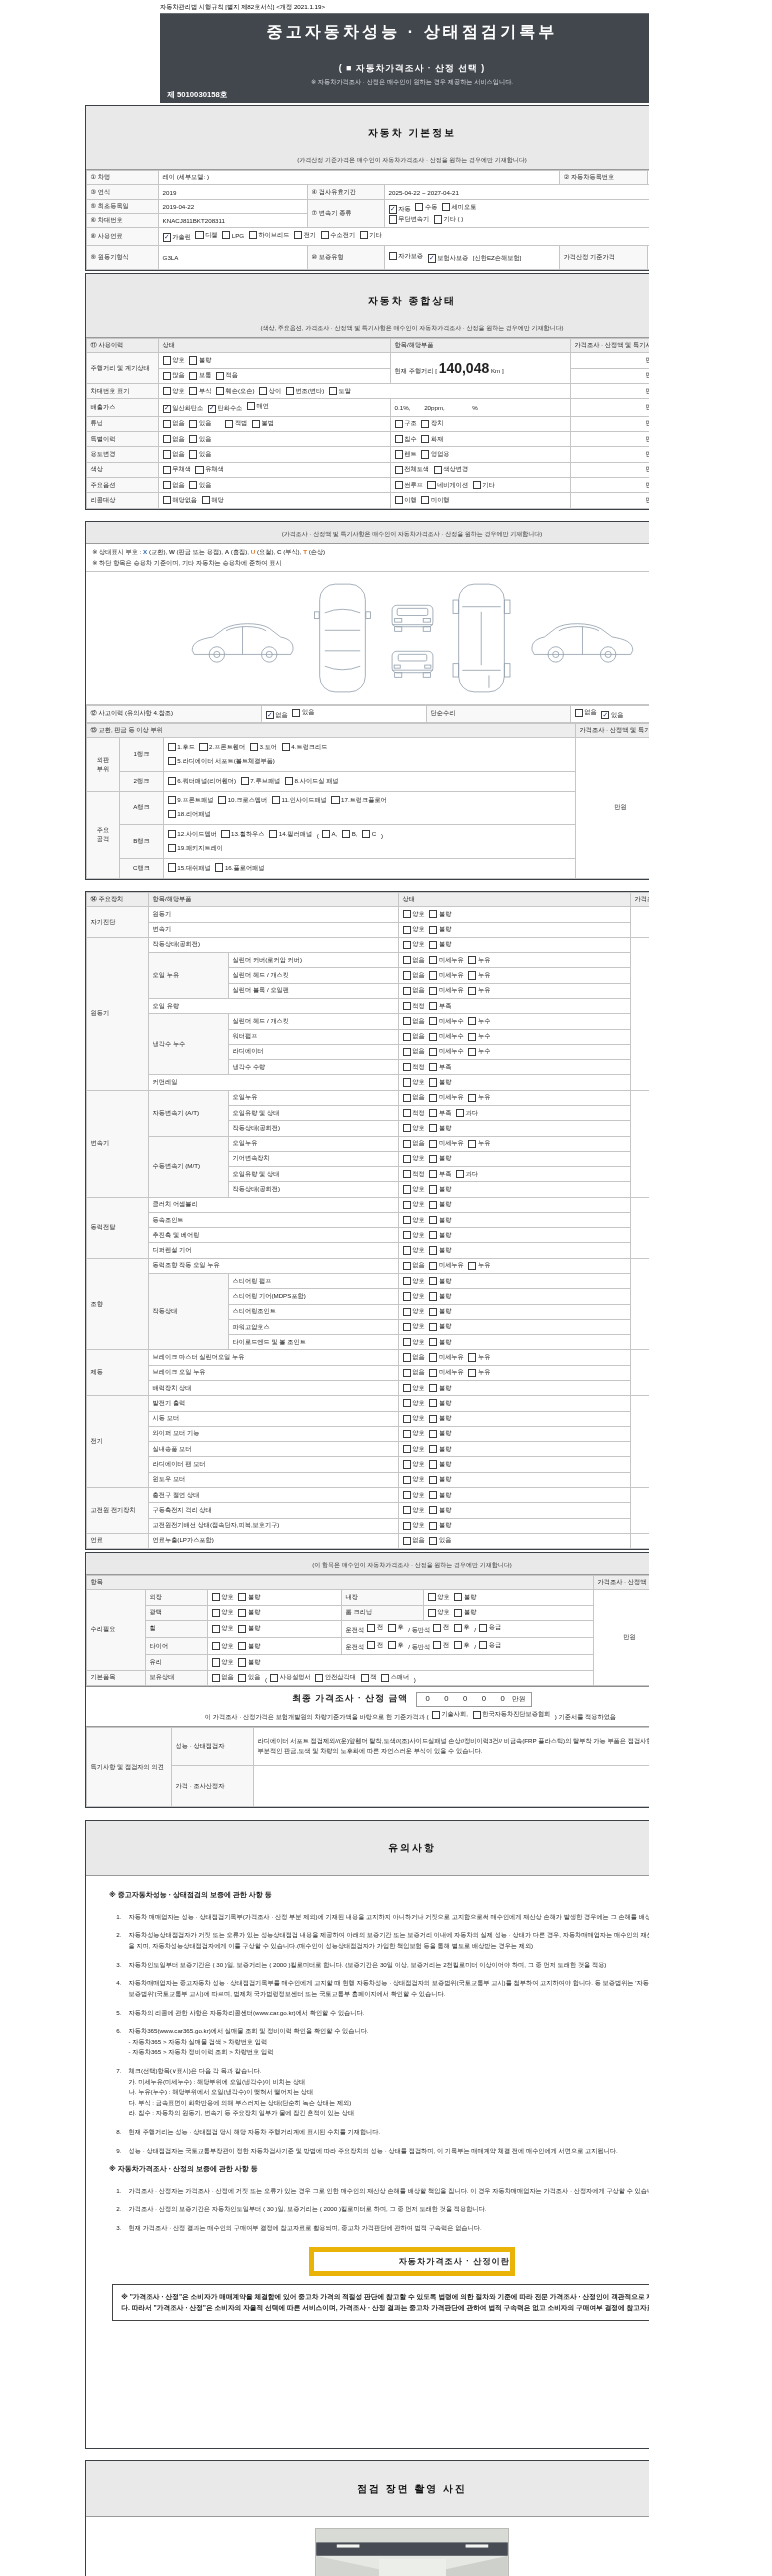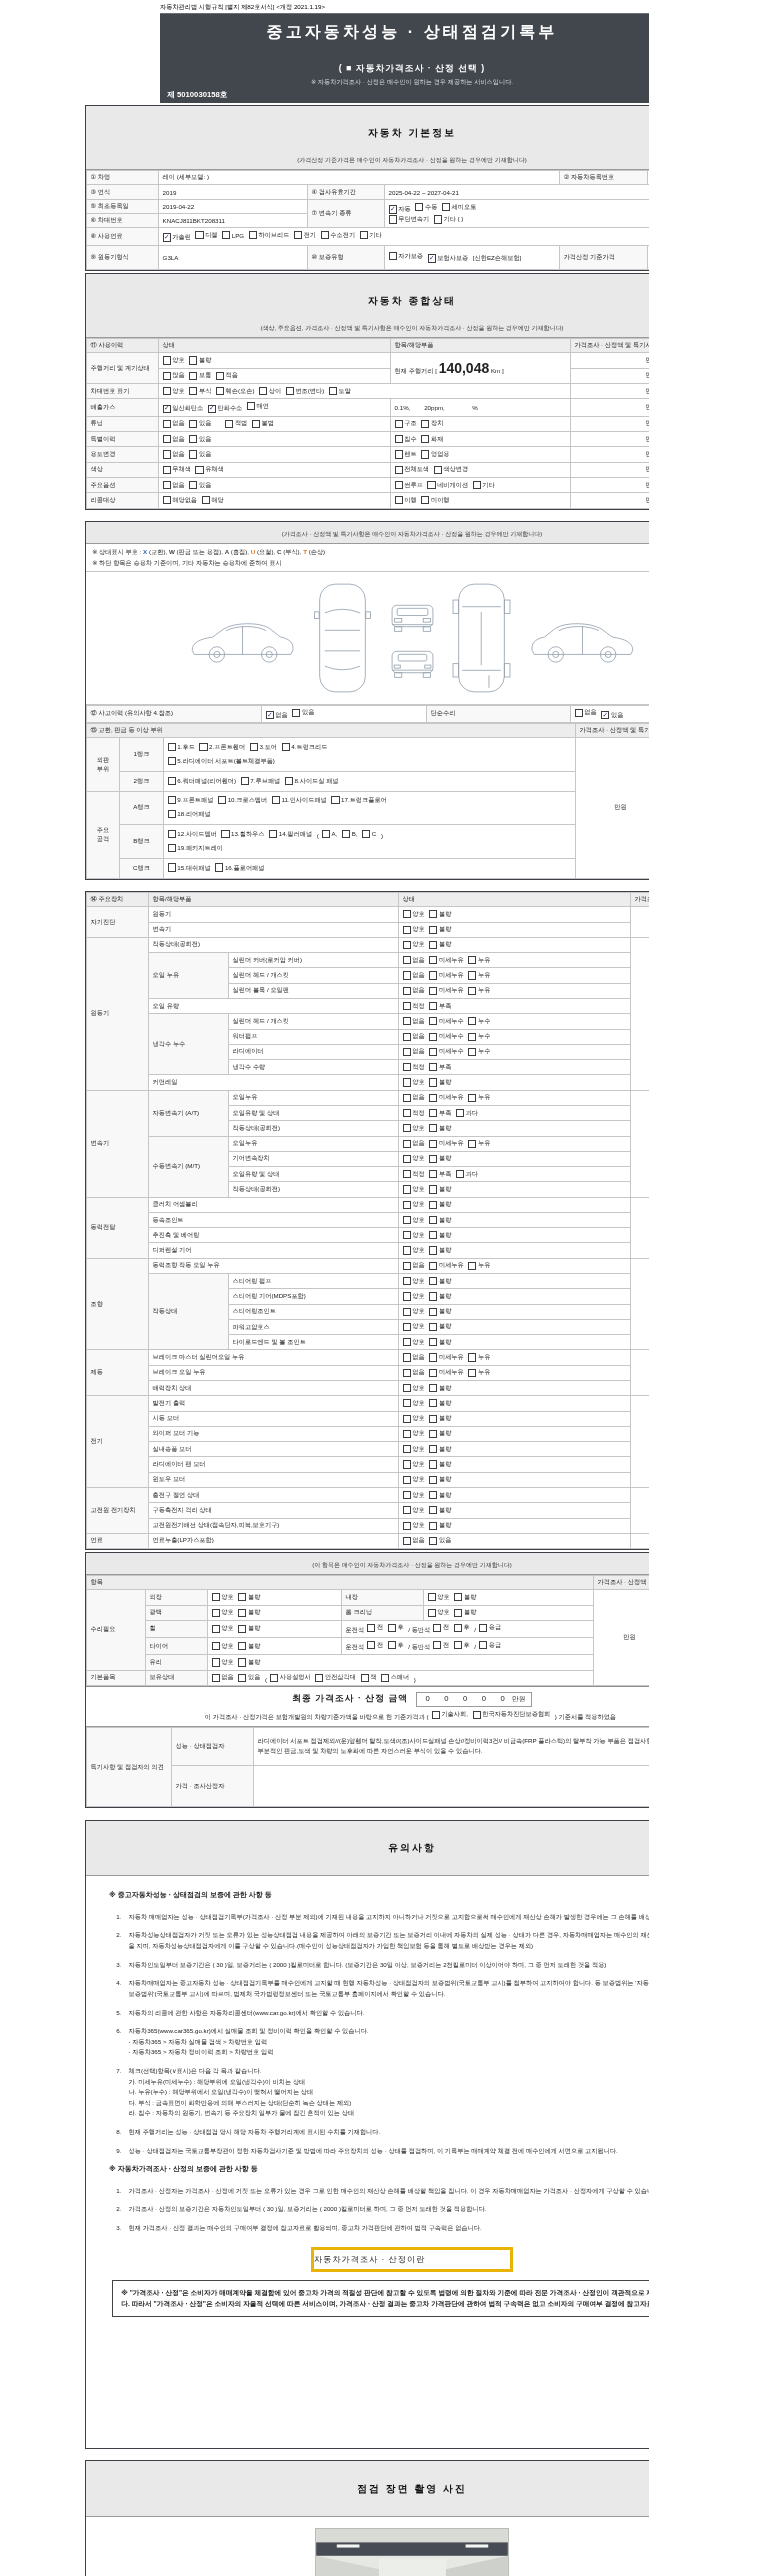--- a/index.html
+++ b/index.html
@@ -39,21 +39,21 @@
   .final-bar{display:flex;align-items:center;justify-content:center;gap:8.2px;padding:4.6px 0 2.1px;border-top:1px solid #8f8f8f;}
   .final-bar .fl{font-size:8.8px;font-weight:bold;letter-spacing:1px;}
   .digits{border:0.5px solid #9a9a9a;padding:1.5px 5.2px 1.5px 8.2px;font-size:7.7px;letter-spacing:6.2px;background:#fff;}
   .digits .unit{letter-spacing:0;margin-left:1px;font-size:6.7px;}
   .final-note{text-align:center;font-size:6px;padding:1px 0 4.1px;border-bottom:0.5px solid #9a9a9a;}
   .rtext{font-size:6.2px;line-height:1.6;}
   .notice-body{padding:10.3px 23px 12.4px;min-height:549px;}
   .nsub{font-weight:bold;font-size:7px;margin:4.1px 0 11.3px;}
   .nitem{display:flex;font-size:6.2px;line-height:1.7;margin:0 0 8.2px 7.2px;}
   .nnum{width:12.4px;flex:none;}
-  .nbox-title{width:196px;margin:13.4px auto 7.2px;border:3px solid #eab308;text-align:left;font-weight:normal;font-size:8.2px;letter-spacing:1px;padding:4.1px 0;}
+  .nbox-title{width:196px;margin:13.4px auto 7.2px;border:5px solid #eab308;text-align:right;font-weight:bold;font-size:8.2px;letter-spacing:1px;padding:4.1px 0;}
   .nbox{border:0.5px solid #444;margin:0 3.1px;padding:6.2px 8.2px;font-size:6.7px;line-height:1.75;font-weight:bold;color:#1c1c1c;}
   .photo-wrap{text-align:center;padding:5.2px 0 3.1px;}
   .photo{display:block;margin:6.2px auto 7.2px;border:0.5px solid #b9bcb6;background:#e4e6e2;}
 </style>
 </head>
 <body>
 
 <div class="page">
   <div class="doc">
 

